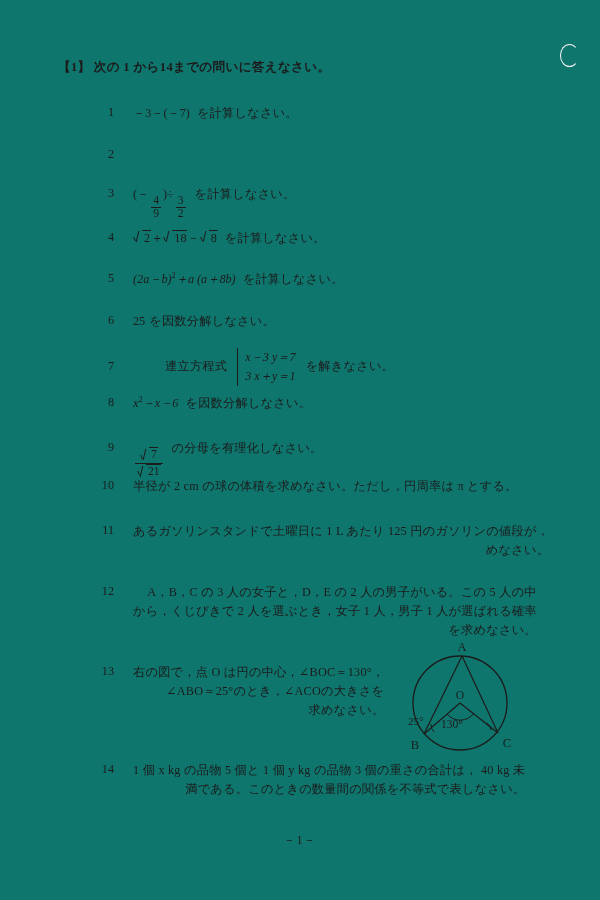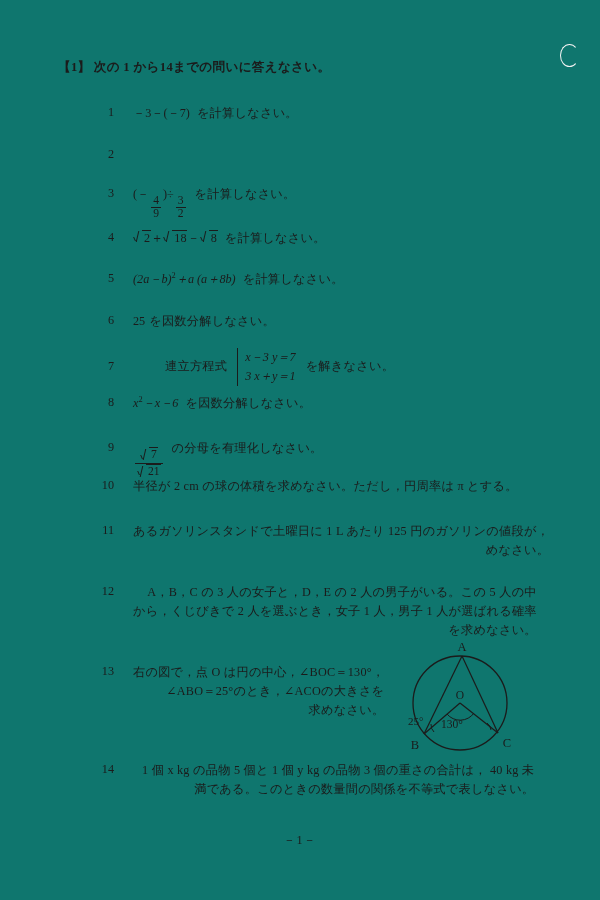--- a/index.html
+++ b/index.html
@@ -309,21 +309,21 @@
 
       <text x="64" y="14" font-family="Liberation Serif, serif" font-size="12.5" text-anchor="middle" fill="#1b1b1b">A</text>
       <text x="17" y="112" font-family="Liberation Serif, serif" font-size="12.5" text-anchor="middle" fill="#1b1b1b">B</text>
       <text x="109" y="110" font-family="Liberation Serif, serif" font-size="12.5" text-anchor="middle" fill="#1b1b1b">C</text>
       <text x="62" y="62" font-family="Liberation Serif, serif" font-size="11.5" text-anchor="middle" fill="#1b1b1b">O</text>
       <text x="10" y="88" font-family="Liberation Serif, serif" font-size="11" fill="#1b1b1b">25°</text>
       <text x="43" y="91" font-family="Liberation Serif, serif" font-size="11.5" fill="#1b1b1b">130°</text>
     </svg>
   </div>
 
-  <div class="prob" style="left:88px; top:761px;gap:9px;">
+  <div class="prob" style="left:88px; top:761px;">
     <div class="pnum">14</div>
     <div class="pbody multi">
       <div class="jp">1 個 x kg の品物 5 個と 1 個 y kg の品物 3 個の重さの合計は， 40 kg 未</div>
       <div class="jp">満である。このときの数量間の関係を不等式で表しなさい。</div>
     </div>
   </div>
 
   <div class="footer">－1－</div>
 
 </div>

